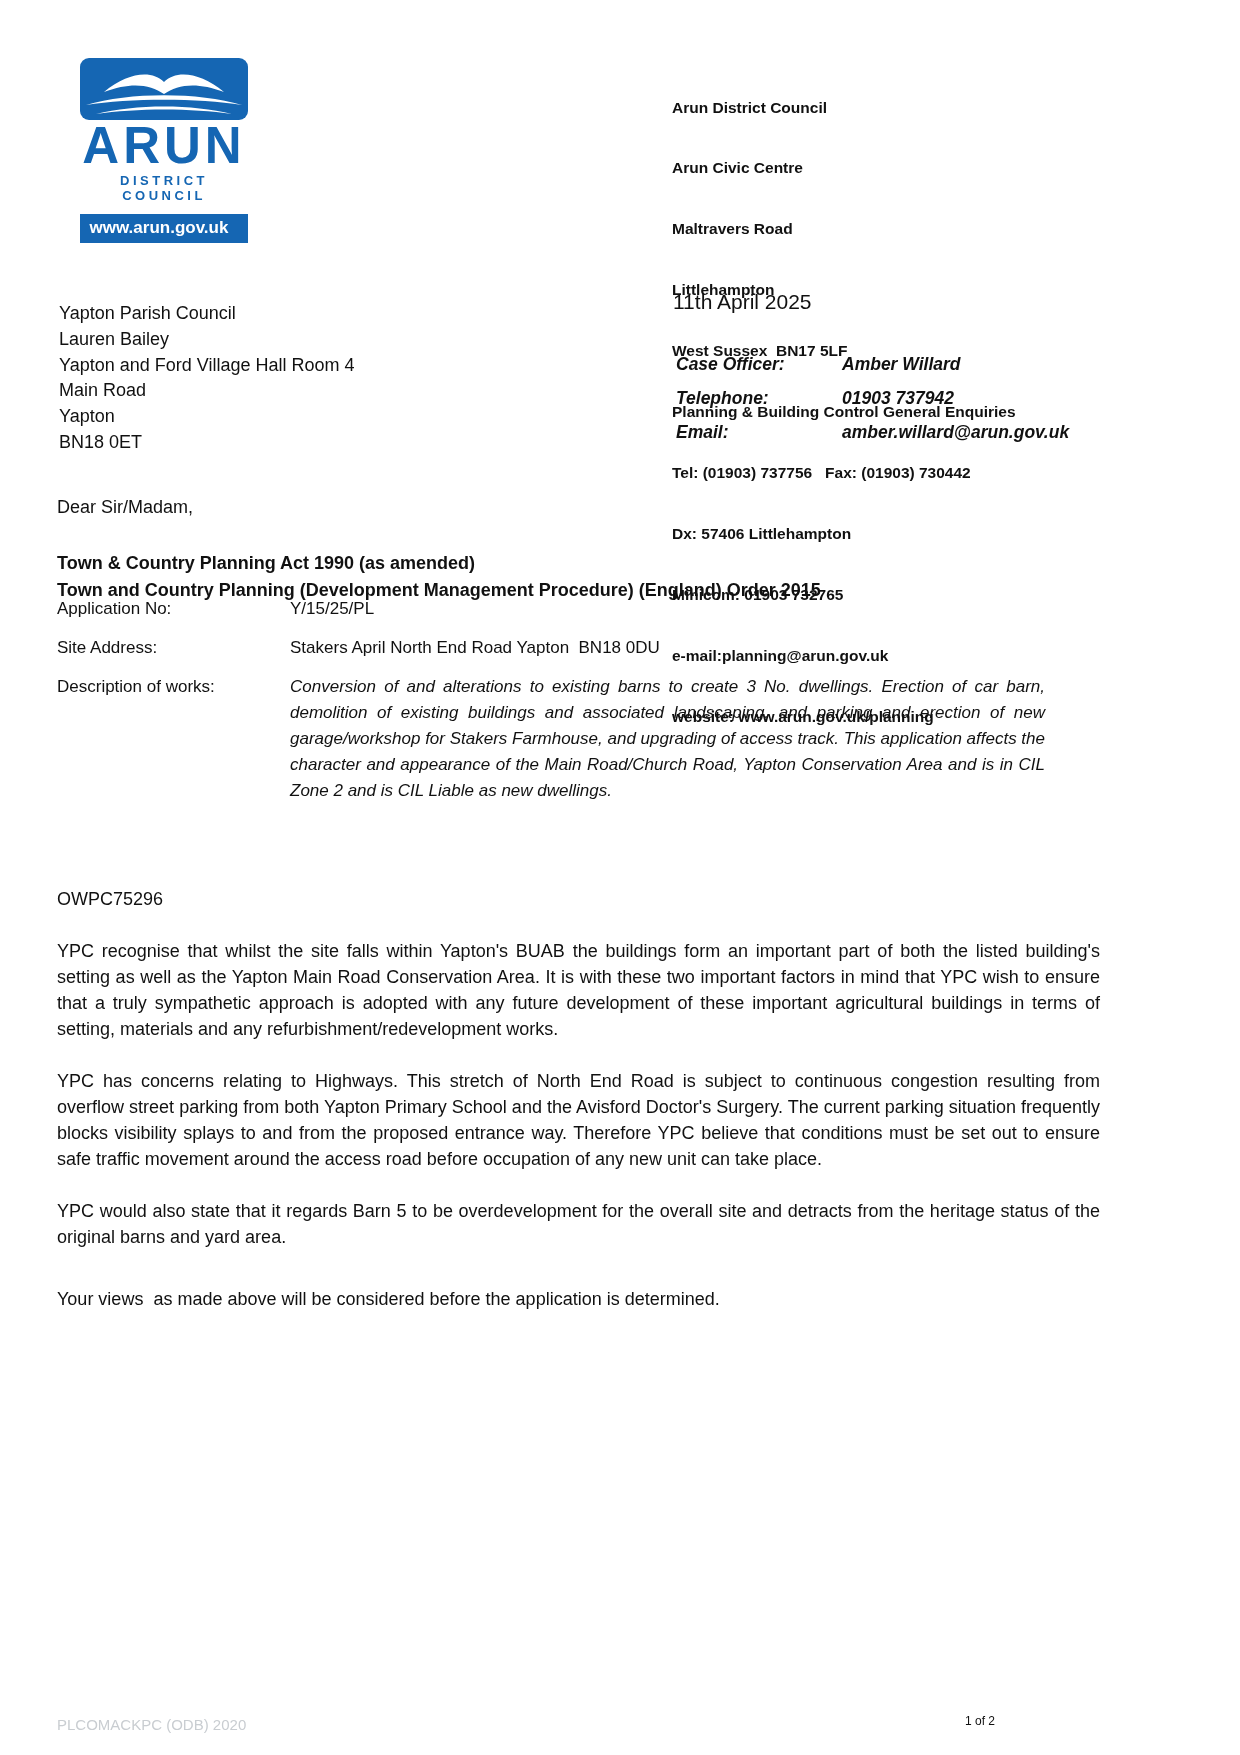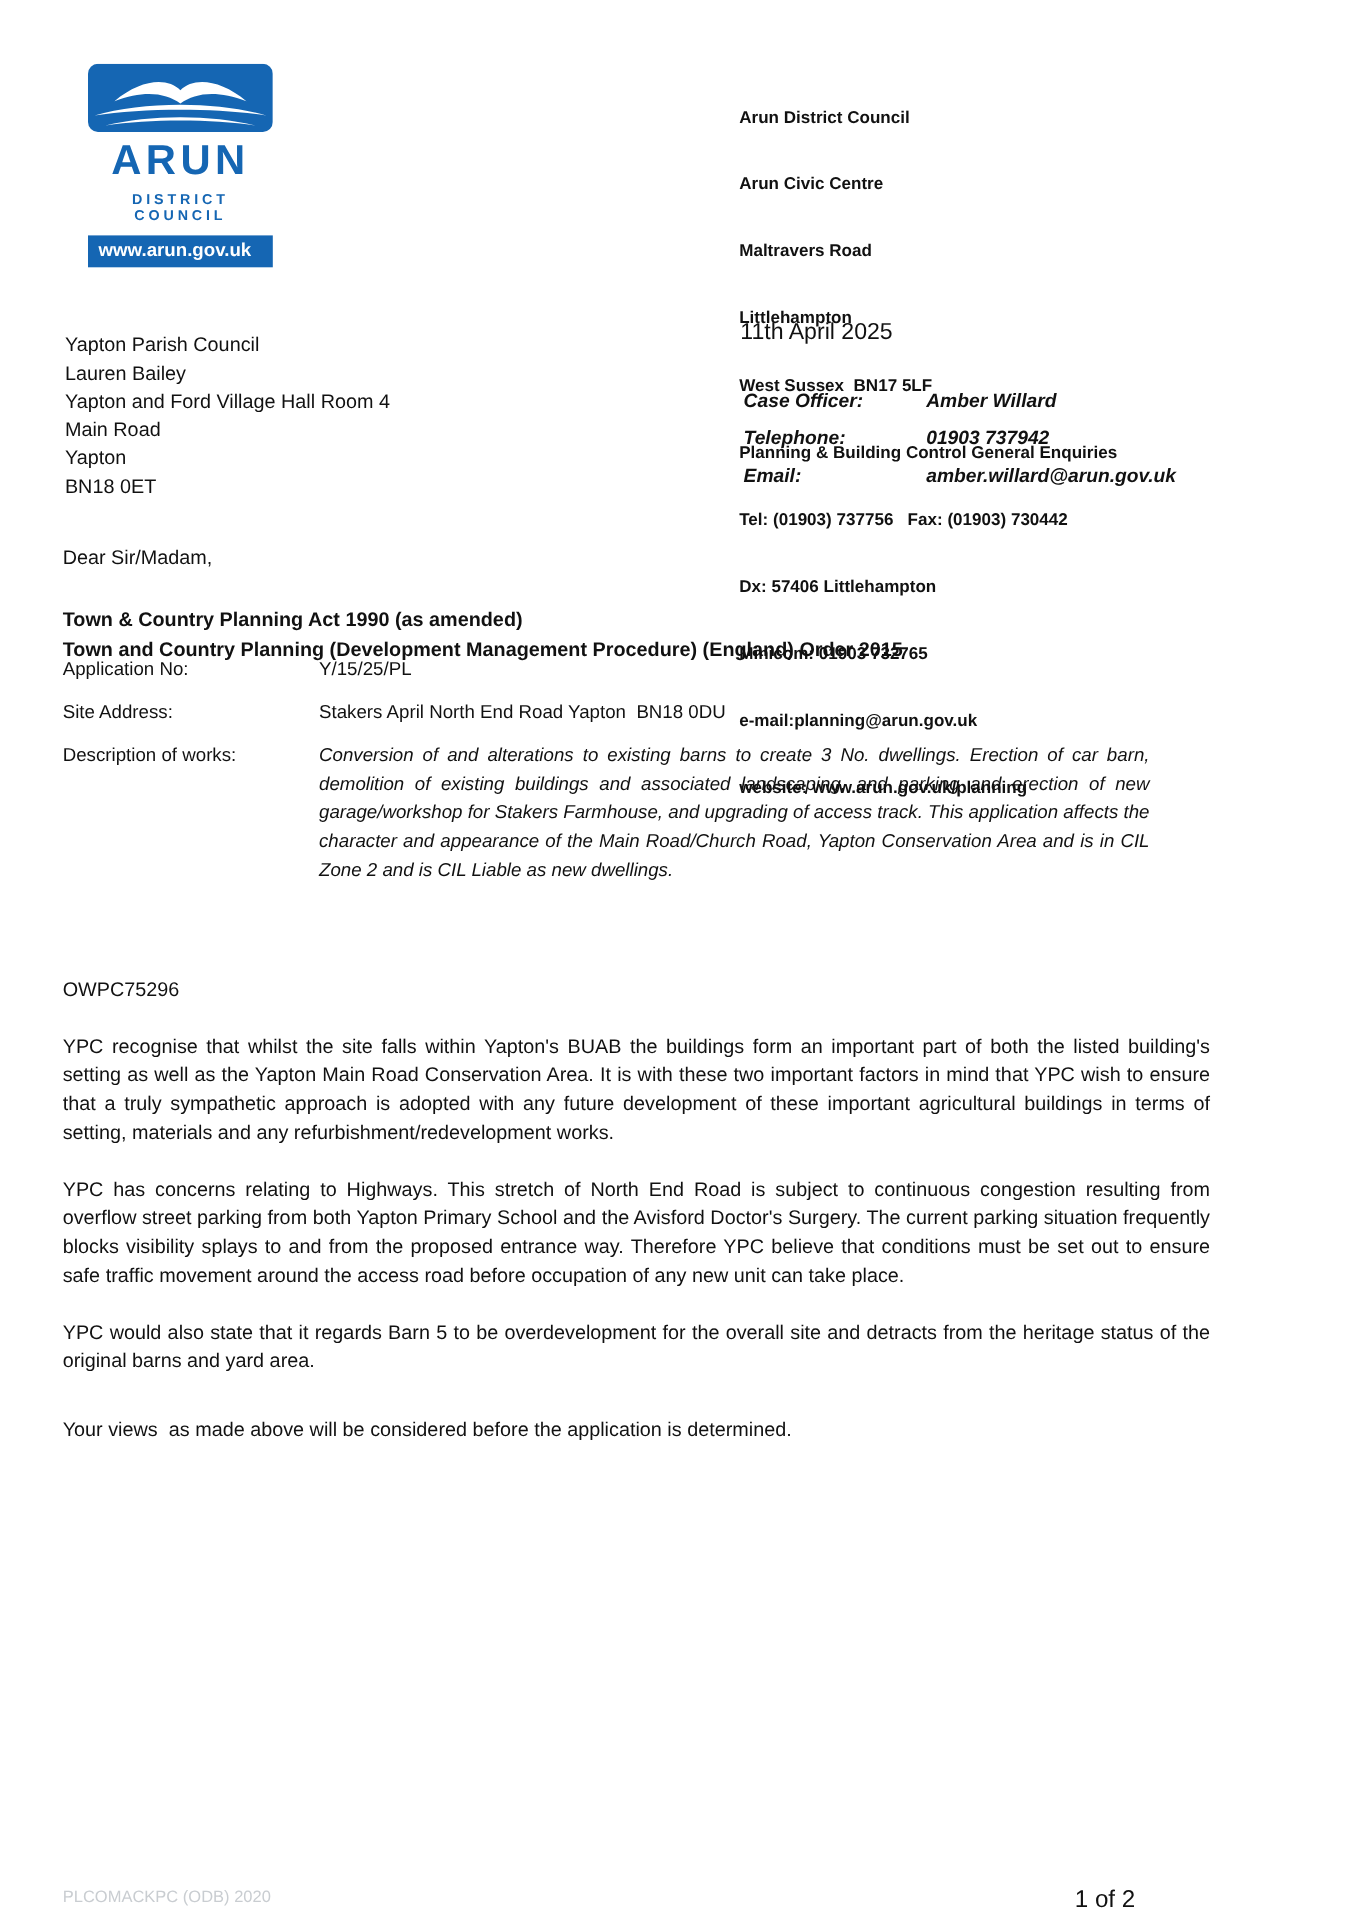--- a/index.html
+++ b/index.html
@@ -15,21 +15,21 @@
     overflow: hidden;
   }
 
   
   .logo { position: absolute; left: 80px; top: 58px; width: 168px; }
   .logo-badge { display: block; width: 168px; height: 62px; }
   .logo-name {
     margin-top: 2px;
     color: var(--brand-blue, #1566b3);
     font-weight: 700;
-    font-size: 38px;
+    font-size: 51px;
     line-height: 48px;
     letter-spacing: 4px;
     text-align: center;
   }
   .logo-subtitle {
     margin-top: 3px;
     color: var(--brand-blue, #1566b3);
     font-weight: 700;
     font-size: 13px;
     letter-spacing: 3.5px;
@@ -74,21 +74,21 @@
   .app-value.justify { text-align: justify; white-space: normal; font-style: italic; }
 
   .body-copy { position: absolute; left: 57px; top: 886px; width: 1043px; font-size: 18px; line-height: 26px; }
   .body-copy p { margin-top: 26px; text-align: justify; }
   .body-copy p:first-child { margin-top: 0; }
   .body-copy .reference { text-align: left; }
   .body-copy .closing { margin-top: 36px; text-align: left; white-space: pre-wrap; }
 
   
   .footer-ref { position: absolute; left: 57px; top: 1716px; font-size: 15px; color: var(--footer-gray, #c9cdd1); }
-  .footer-page { position: absolute; left: 965px; top: 1714px; font-size: 22px; margin-left: 12px; }
+  .footer-page { position: absolute; left: 965px; top: 1714px; font-size: 12px; }
 </style>
 </head>
 <body>
 
 <div class="page">
 
   <div class="logo">
     <svg class="logo-badge" viewBox="0 0 168 62" xmlns="http://www.w3.org/2000/svg" aria-hidden="true">
       <rect width="168" height="62" rx="9" fill="#1566b3"></rect>
       <path d="M24 34 C 48 14, 72 12, 84 24 C 96 12, 120 14, 144 34 C 118 24, 98 26, 84 36 C 70 26, 50 24, 24 34 Z" fill="#ffffff"></path>

